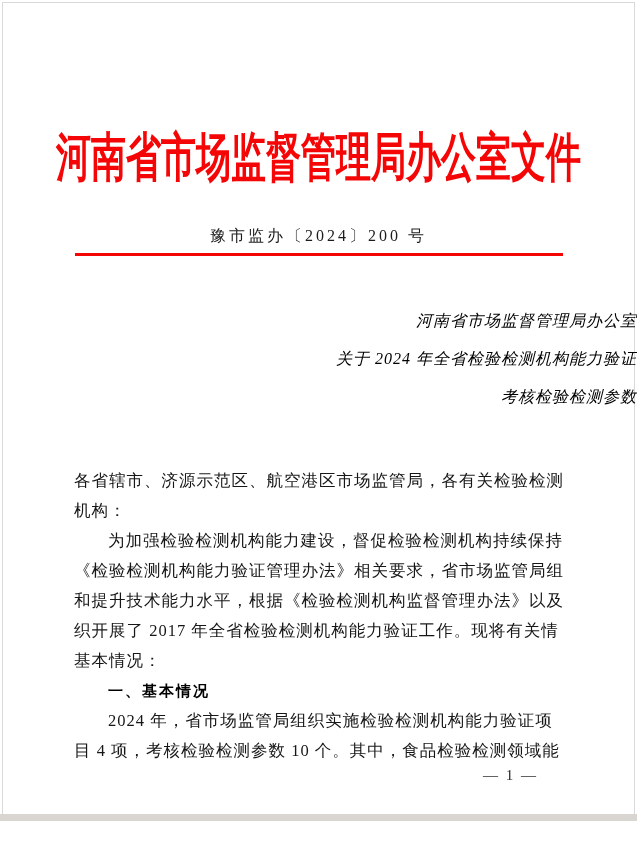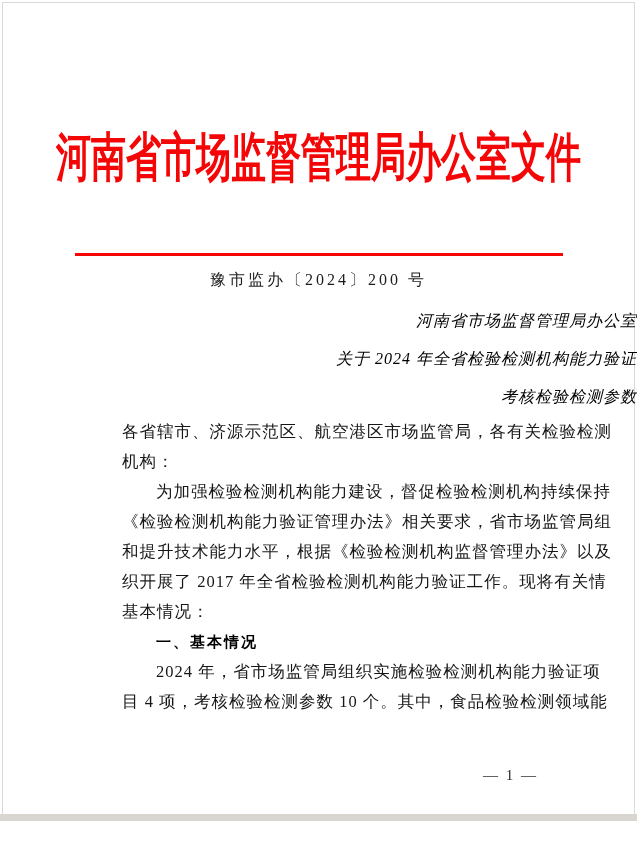--- a/index.html
+++ b/index.html
@@ -41,47 +41,45 @@
     transform: scaleY(1.5);
     transform-origin: center top;
   }
   .doc-number {
     position: absolute;
     top: 226px; left: 0; right: 0;
     text-align: center;
     font-size: 16px;
     letter-spacing: 3px;
     color: #1c1c1c;
-    margin-top: 44px;
   }
   .red-rule {
     position: absolute;
     top: 253px; left: 75px;
     width: 488px; height: 3px;
     background: #f40606;
   }
   .doc-title {
     position: absolute;
     top: 302px; left: 0; right: 0;
     text-align: right;
     font-size: 16px;
     line-height: 38px;
     letter-spacing: 1px;
     color: #000000;
     font-style: italic;
   }
   .body-text {
     position: absolute;
-    top: 417px; left: 74px;
+    top: 466px; left: 74px;
     width: 494px;
     font-size: 16.5px;
     line-height: 30px;
     letter-spacing: 1px;
     color: #161616;
-    margin-left: 48px;
   }
   .line { white-space: nowrap; }
   .indent { padding-left: 34px; }
   .heading {
     font-family: "Liberation Sans", "DejaVu Sans", sans-serif;
     font-weight: bold;
     font-size: 15px;
     letter-spacing: 2px;
     color: #000000;
   }

